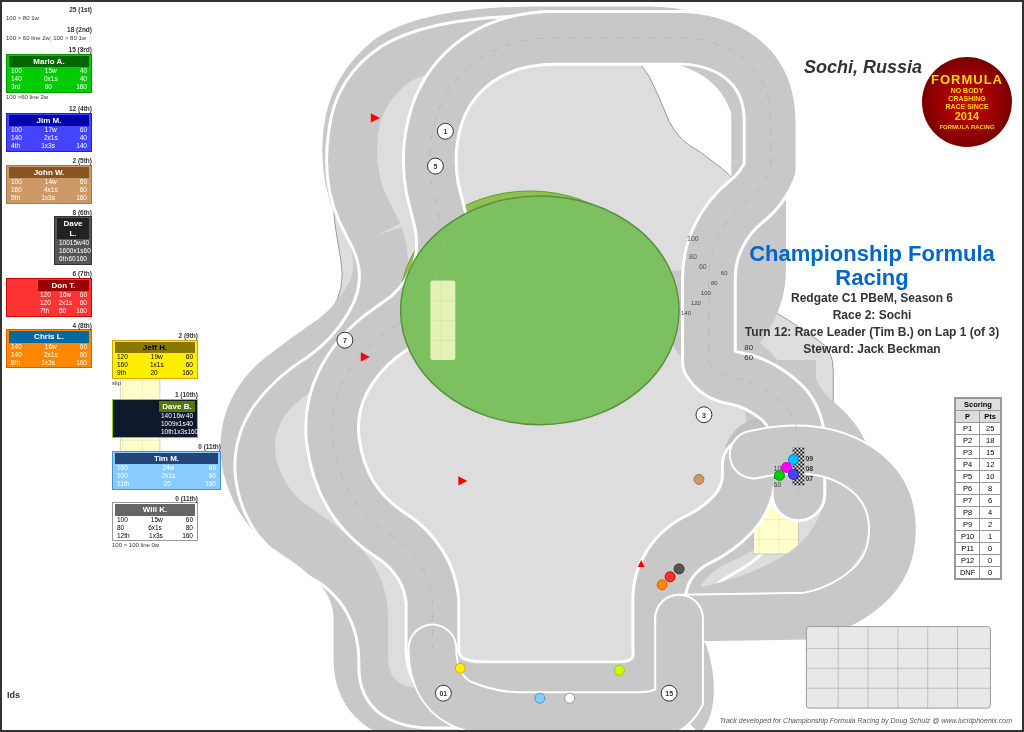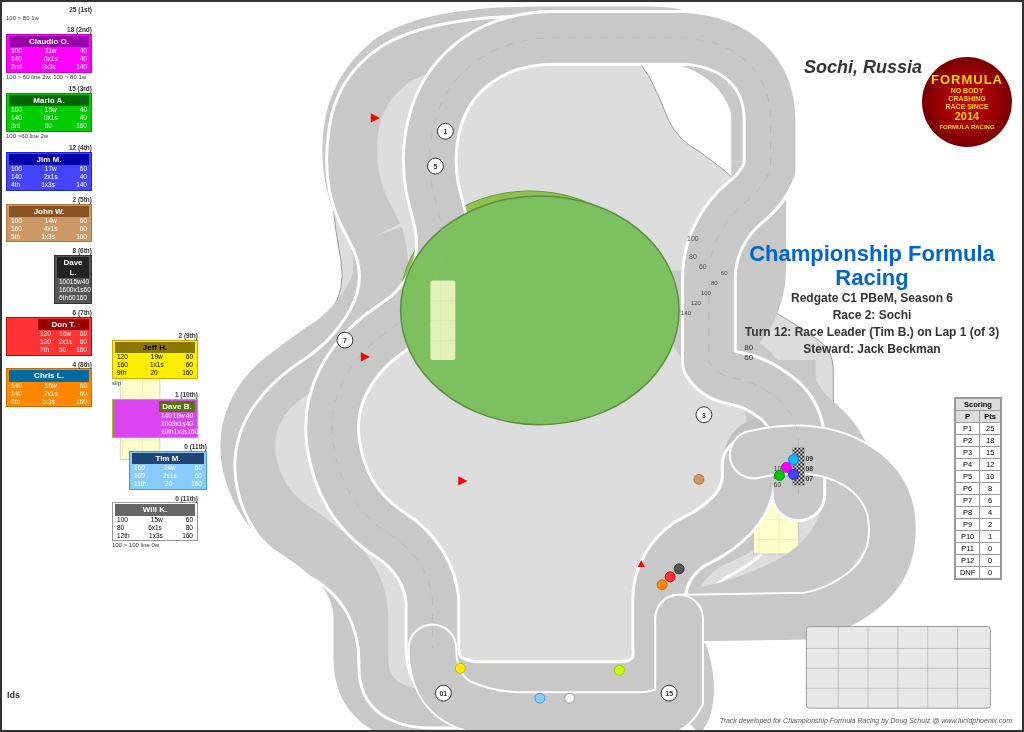--- a/index.html
+++ b/index.html
@@ -111,21 +111,21 @@
       top: 330px;
       display: flex;
       flex-direction: column;
       gap: 4px;
     }
 
     .yellow-card .card-body { background: #FFEE00; border-color: #CCAA00; }
     .yellow-card .card-name { background: #887700; color: #000; }
     .yellow-card .card-row { color: #000; }
 
-    .yellow-green-card .card-body { background: #d946ef; border-color: #99CC00; padding-left: 46px; }
+    .yellow-green-card .card-body { background: #0f172a; border-color: #99CC00; padding-left: 46px; }
     .yellow-green-card .card-name { background: #557700; }
 
     .light-blue-card .card-body { background: #88CCFF; border-color: #4499CC; }
     .light-blue-card .card-name { background: #224477; }
 
     .white-card .card-body { background: #FFFFFF; border-color: #999999; }
     .white-card .card-name { background: #666666; }
     .white-card .card-row { color: #000; }
 
     
@@ -541,120 +541,102 @@
 
   <div class="player-cards-left">
 
     <div class="player-card cyan-card">
       <div class="card-header">25 (1st)</div>
       <div class="card-footer">100 &gt; 80 1w</div>
     </div>
 
     <div class="player-card magenta-card">
       <div class="card-header">18 (2nd)</div>
-      <div class="card-body">
-        <div class="card-name">Claudio O.</div>
+      <div class="card-footer">100 &gt; 60 line 2w; 100 &gt; 80 1w</div>
+    </div>
+
+    <div class="player-card green-card">
+      <div class="card-header">15 (3rd)</div>
+      <div class="card-body">
+        <div class="card-name">Mario A.</div>
         <div class="card-row">
           <span>100</span>
-            <span>11w</span>
+            <span>15w</span>
             <span>40</span>
         </div>
         <div class="card-row">
           <span>140</span>
             <span>0x1s</span>
             <span>40</span>
         </div>
         <div class="card-row">
-          <span>2nd</span>
-            <span>0x3s</span>
+          <span>3rd</span>
+            <span>60</span>
+            <span>160</span>
+        </div>
+      </div>
+      <div class="card-footer">100 &gt;60 line 2w</div>
+    </div>
+
+    <div class="player-card blue-card">
+      <div class="card-header">12 (4th)</div>
+      <div class="card-body">
+        <div class="card-name">Jim M.</div>
+        <div class="card-row">
+          <span>100</span>
+            <span>17w</span>
+            <span>60</span>
+        </div>
+        <div class="card-row">
+          <span>140</span>
+            <span>2x1s</span>
+            <span>40</span>
+        </div>
+        <div class="card-row">
+          <span>4th</span>
+            <span>1x3s</span>
             <span>140</span>
         </div>
       </div>
-      <div class="card-footer">100 &gt; 60 line 2w; 100 &gt; 80 1w</div>
-    </div>
-
-    <div class="player-card green-card">
-      <div class="card-header">15 (3rd)</div>
-      <div class="card-body">
-        <div class="card-name">Mario A.</div>
+      <div class="card-footer"></div>
+    </div>
+
+    <div class="player-card tan-card">
+      <div class="card-header">2 (5th)</div>
+      <div class="card-body">
+        <div class="card-name">John W.</div>
+        <div class="card-row">
+          <span>100</span>
+            <span>14w</span>
+            <span>60</span>
+        </div>
+        <div class="card-row">
+          <span>160</span>
+            <span>4x1s</span>
+            <span>60</span>
+        </div>
+        <div class="card-row">
+          <span>5th</span>
+            <span>1x3s</span>
+            <span>160</span>
+        </div>
+      </div>
+      <div class="card-footer"></div>
+    </div>
+
+    <div class="player-card darkgray-card">
+      <div class="card-header">8 (6th)</div>
+      <div class="card-body">
+        <div class="card-name">Dave L.</div>
         <div class="card-row">
           <span>100</span>
             <span>15w</span>
             <span>40</span>
         </div>
         <div class="card-row">
-          <span>140</span>
-            <span>0x1s</span>
-            <span>40</span>
-        </div>
-        <div class="card-row">
-          <span>3rd</span>
-            <span>60</span>
-            <span>160</span>
-        </div>
-      </div>
-      <div class="card-footer">100 &gt;60 line 2w</div>
-    </div>
-
-    <div class="player-card blue-card">
-      <div class="card-header">12 (4th)</div>
-      <div class="card-body">
-        <div class="card-name">Jim M.</div>
-        <div class="card-row">
-          <span>100</span>
-            <span>17w</span>
-            <span>60</span>
-        </div>
-        <div class="card-row">
-          <span>140</span>
-            <span>2x1s</span>
-            <span>40</span>
-        </div>
-        <div class="card-row">
-          <span>4th</span>
-            <span>1x3s</span>
-            <span>140</span>
-        </div>
-      </div>
-      <div class="card-footer"></div>
-    </div>
-
-    <div class="player-card tan-card">
-      <div class="card-header">2 (5th)</div>
-      <div class="card-body">
-        <div class="card-name">John W.</div>
-        <div class="card-row">
-          <span>100</span>
-            <span>14w</span>
-            <span>60</span>
-        </div>
-        <div class="card-row">
-          <span>160</span>
-            <span>4x1s</span>
-            <span>60</span>
-        </div>
-        <div class="card-row">
-          <span>5th</span>
-            <span>1x3s</span>
-            <span>160</span>
-        </div>
-      </div>
-      <div class="card-footer"></div>
-    </div>
-
-    <div class="player-card darkgray-card">
-      <div class="card-header">8 (6th)</div>
-      <div class="card-body">
-        <div class="card-name">Dave L.</div>
-        <div class="card-row">
-          <span>100</span>
-            <span>15w</span>
-            <span>40</span>
-        </div>
-        <div class="card-row">
           <span>160</span>
             <span>0x1s</span>
             <span>60</span>
         </div>
         <div class="card-row">
           <span>6th</span>
             <span>60</span>
             <span>160</span>
         </div>
       </div>
@@ -749,21 +731,21 @@
         </div>
         <div class="card-row">
           <span>10th</span>
             <span>1x3s</span>
             <span>160</span>
         </div>
       </div>
       <div class="card-footer"></div>
     </div>
 
-    <div class="player-card light-blue-card" style="width:78px;margin-left:17px;">
+    <div class="player-card light-blue-card" style="width:109px;">
       <div class="card-header">0 (11th)</div>
       <div class="card-body">
         <div class="card-name">Tim M.</div>
         <div class="card-row">
           <span>160</span>
             <span>24w</span>
             <span>60</span>
         </div>
         <div class="card-row">
           <span>100</span>

